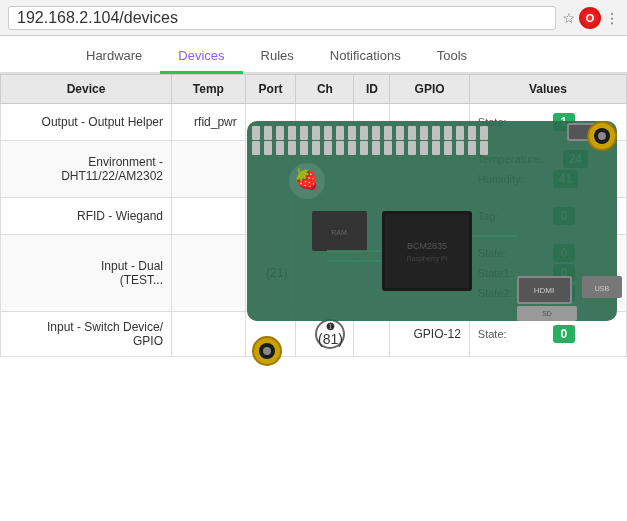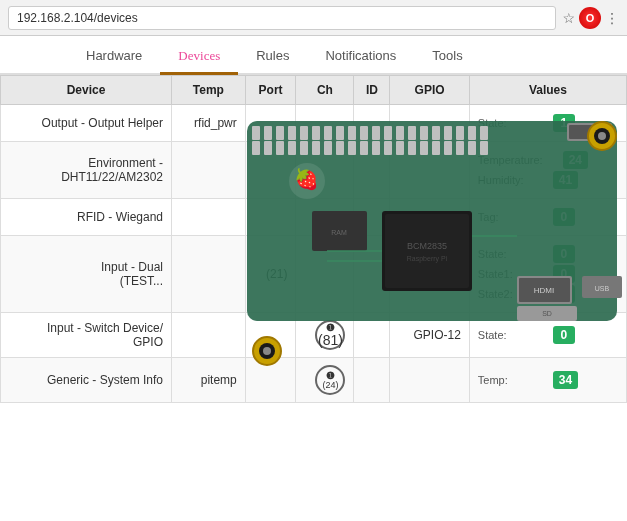--- a/index.html
+++ b/index.html
@@ -23,21 +23,21 @@
       padding: 0 8px;
       gap: 6px;
     }
     .url-bar {
       flex: 1;
       background: #fff;
       border: 1px solid #ccc;
       border-radius: 3px;
       height: 24px;
       padding: 0 8px;
-      font-size: 12px;
+      font-size: 16px;
       display: flex;
       align-items: center;
       color: #333;
     }
     .browser-icons {
       display: flex;
       gap: 4px;
       align-items: center;
       color: #666;
       font-size: 14px;
@@ -65,24 +65,23 @@
     }
     .nav-tab {
       padding: 8px 18px;
       cursor: pointer;
       font-size: 13px;
       color: #555;
       border-bottom: 3px solid transparent;
       margin-bottom: -2px;
     }
     .nav-tab.active {
-      color: #ec4899;
-      border-bottom: 3px solid #a16207;
+      color: #8b5cf6;
+      border-bottom: 3px solid #22c55e;
       font-weight: 500;
-      font-family: Liberation Serif, serif;
     }
 
     
     .table-wrapper {
       overflow: auto;
       position: relative;
       height: calc(521px - 36px - 45px);
     }
     table {
       width: 100%;
@@ -309,39 +308,20 @@
         <td></td>
         <td>GPIO-12</td>
         <td class="values-cell">
           <div class="value-row">
             <span class="value-label">State:</span>
             <span class="badge green">0</span>
           </div>
         </td>
       </tr>
 
-      <tr>
-        <td class="device-col">Generic - System Info</td>
-        <td>pitemp</td>
-        <td></td>
-        <td>
-          <div class="channel-icon">
-            <span class="ch-num">❶</span>
-            <span style="font-size:9px">(24)</span>
-          </div>
-        </td>
-        <td></td>
-        <td></td>
-        <td class="values-cell">
-          <div class="value-row">
-            <span class="value-label">Temp:</span>
-            <span class="badge green">34</span>
-          </div>
-        </td>
-      </tr>
     </tbody>
   </table>
 </div>
 
 <div class="rpi-overlay">
   <svg class="rpi-svg" viewBox="0 0 410 350" xmlns="http://www.w3.org/2000/svg">
 
     <rect x="20" y="40" width="370" height="200" rx="10" fill="#2d6a4f" opacity="0.92"></rect>
 
     <g fill="#c0c0c0">

